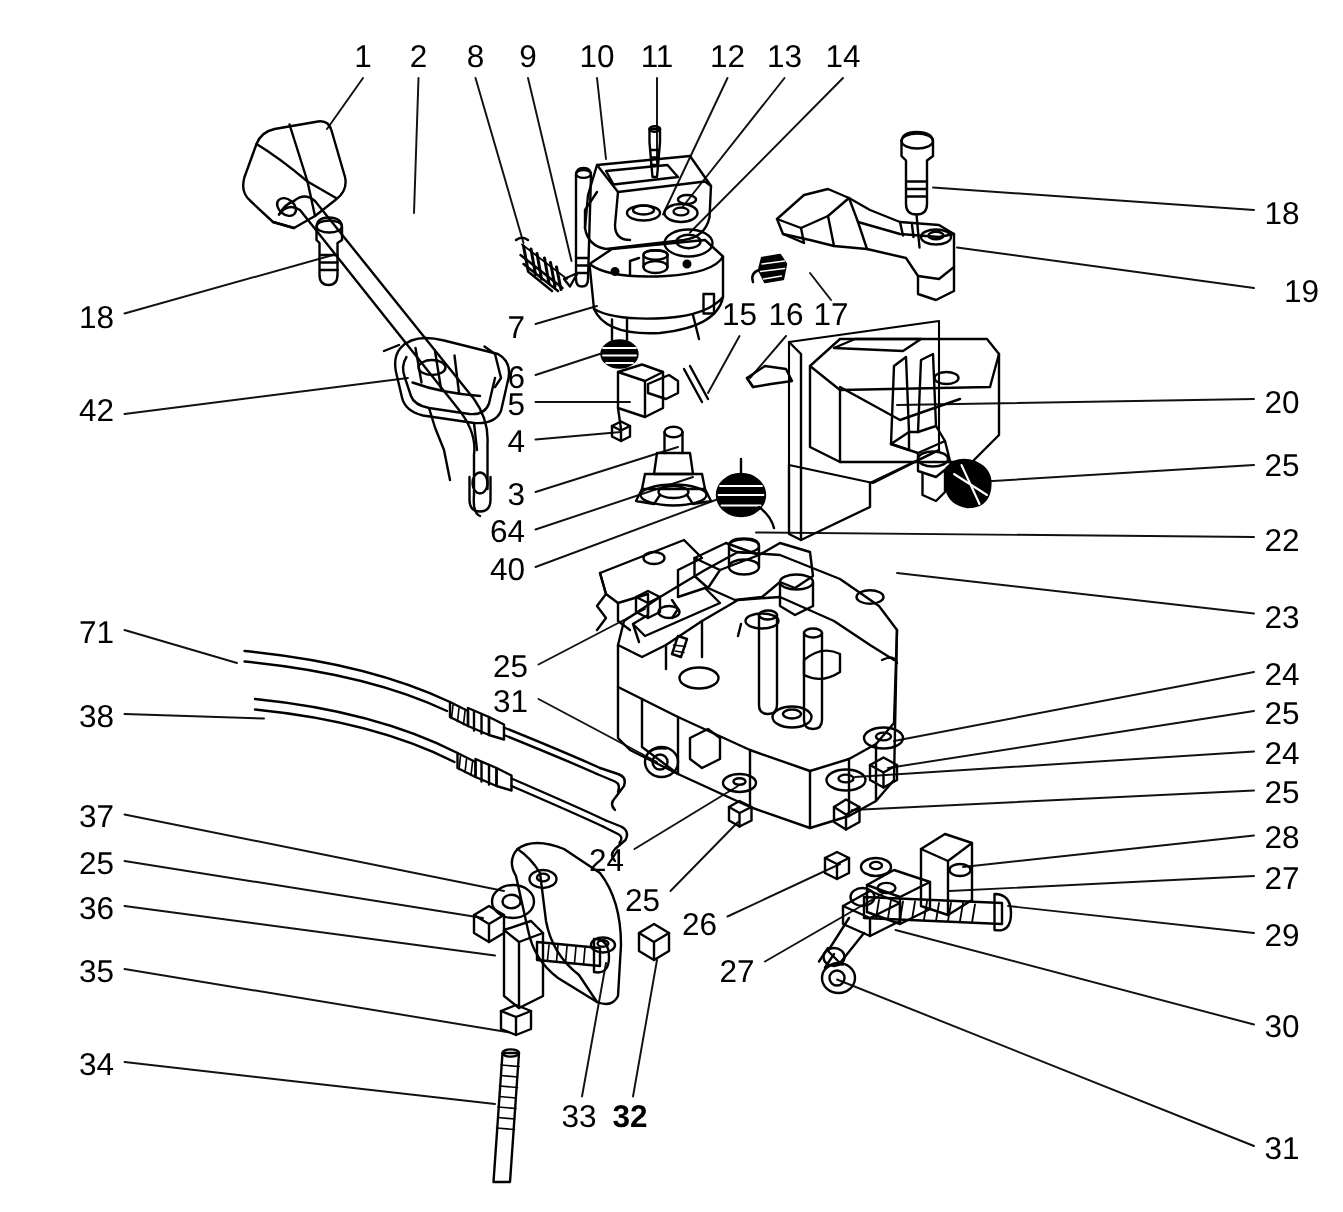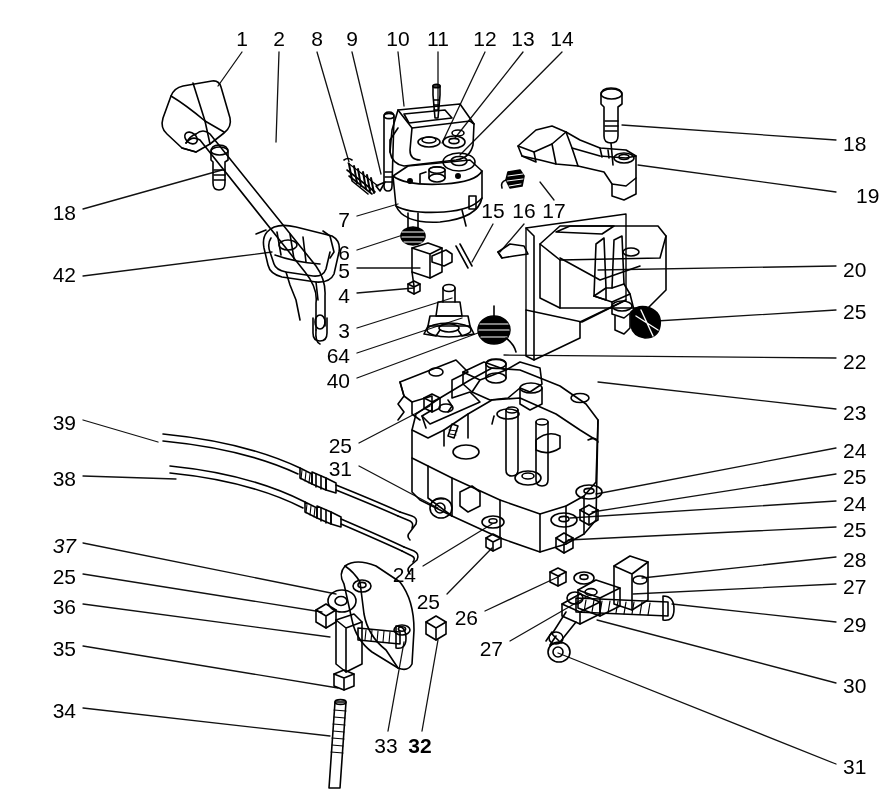--- a/index.html
+++ b/index.html
@@ -516,23 +516,23 @@
       <div class="cal l" style="left: 843px; top: 476px;">25</div>
       <div class="cal l" style="left: 843px; top: 503px;">24</div>
       <div class="cal l" style="left: 843px; top: 529px;">25</div>
       <div class="cal l" style="left: 843px; top: 559px;">28</div>
       <div class="cal l" style="left: 843px; top: 586px;">27</div>
       <div class="cal l" style="left: 843px; top: 624px;">29</div>
       <div class="cal l" style="left: 843px; top: 685px;">30</div>
       <div class="cal l" style="left: 843px; top: 766px;">31</div>
       <div class="cal r" style="left: 76px; top: 212px;">18</div>
       <div class="cal r" style="left: 76px; top: 274px;">42</div>
-      <div class="cal r" style="left: 76px; top: 422px;">39</div>
+      <div class="cal r" style="left: 76px; top: 422px;">71</div>
       <div class="cal r" style="left: 76px; top: 478px;">38</div>
-      <div class="cal r" style="left: 76px; top: 545px; font-style: italic;">37</div>
+      <div class="cal r" style="left: 76px; top: 545px;">37</div>
       <div class="cal r" style="left: 76px; top: 576px;">25</div>
       <div class="cal r" style="left: 76px; top: 606px;">36</div>
       <div class="cal r" style="left: 76px; top: 648px;">35</div>
       <div class="cal r" style="left: 76px; top: 710px;">34</div>
       <div class="cal r" style="left: 350px; top: 219px;">7</div>
       <div class="cal r" style="left: 350px; top: 252px;">6</div>
       <div class="cal r" style="left: 350px; top: 270px;">5</div>
       <div class="cal r" style="left: 350px; top: 295px;">4</div>
       <div class="cal r" style="left: 350px; top: 330px;">3</div>
       <div class="cal r" style="left: 350px; top: 355px;">64</div>

